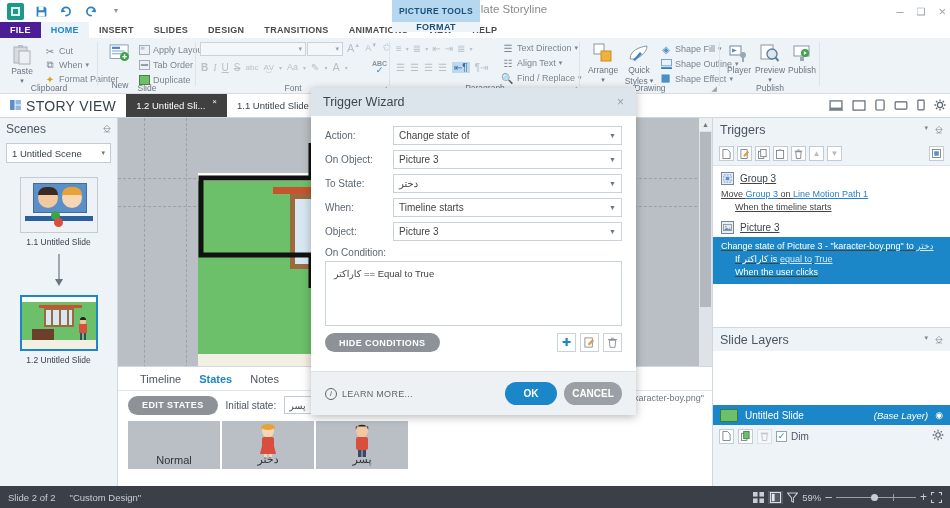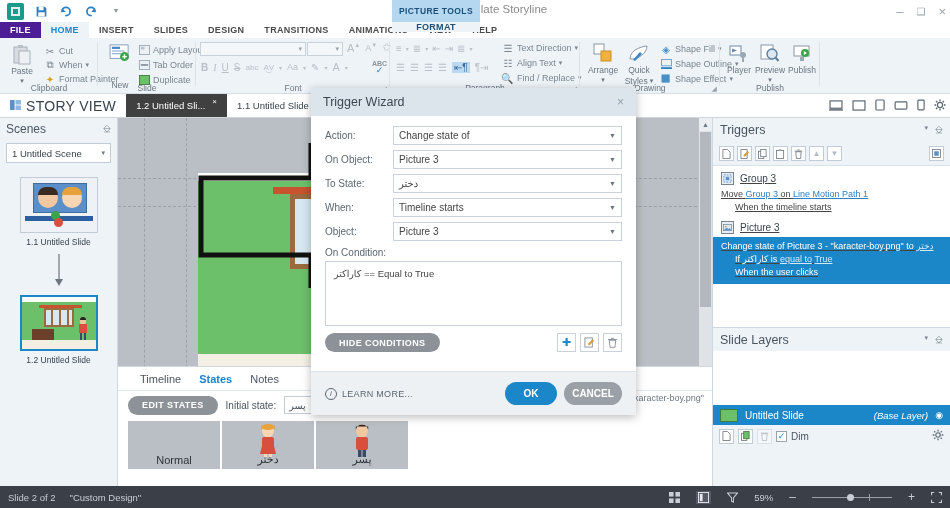--- a/index.html
+++ b/index.html
@@ -272,21 +272,21 @@
   .cancelbtn { margin-left:7px; background:#9aa0a6; color:#fff; border-radius:13px;
     height:23px; width:58px; display:flex;align-items:center;justify-content:center;
     font-size:10px; font-weight:600; }
 
   
   .statusbar {
     position:absolute; left:0; bottom:0; width:950px; height:22px;
     background:#3b3f48; color:#c9ced6; display:flex; align-items:center;
     padding:0 8px; font-size:9.5px; gap:14px;
   }
-  .sb-right { margin-left:auto; display:flex; align-items:center; gap:16px;text-align:right; }
+  .sb-right { margin-left:auto; display:flex; align-items:center; gap:4px;text-align:right; }
   .zoomtrack { width:80px; height:1px; background:#9aa0a6; position:relative; }
   .zoomknob { position:absolute; left:35px; top:-3px; width:7px;height:7px;border-radius:50%;background:#c9ced6; }
   .zoomtick { position:absolute; left:57px; top:-3px; width:1px;height:7px;background:#9aa0a6; }
   .sbicon { display:flex;align-items:center;justify-content:center; }
   .sbicon.act { background:#555a64; padding:1px 2px; }
 </style>
 </head>
 <body>
 
 <div id="app">

